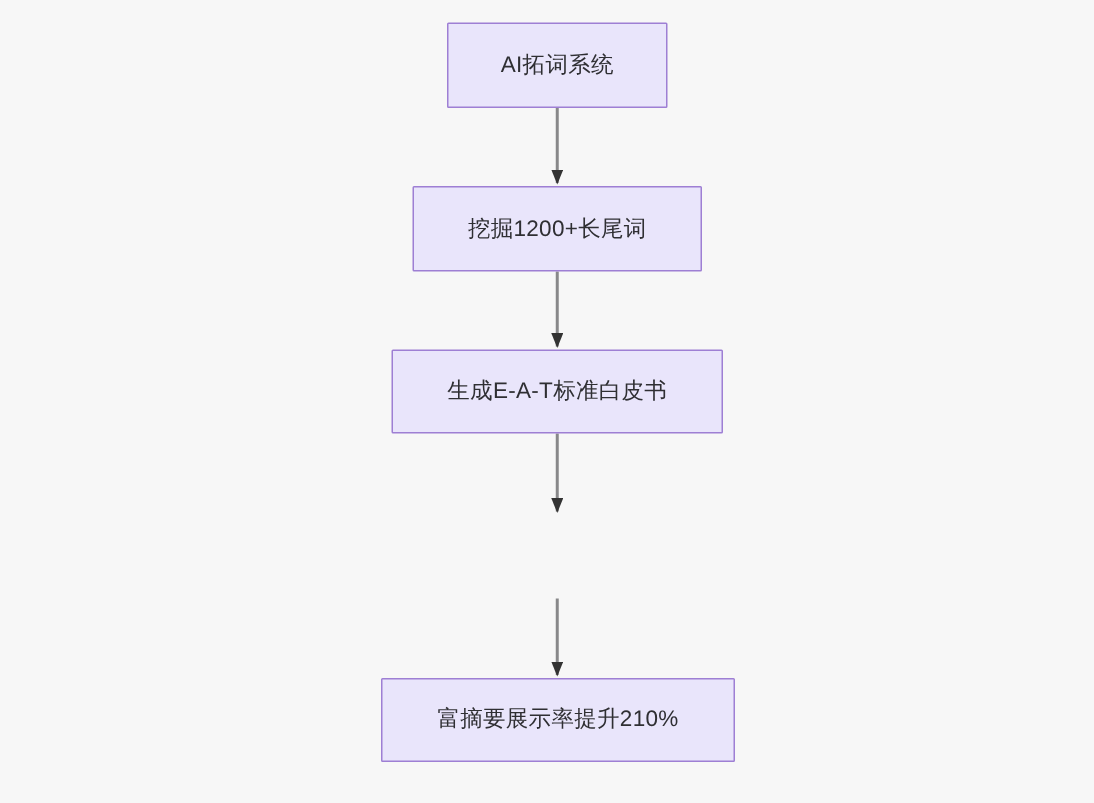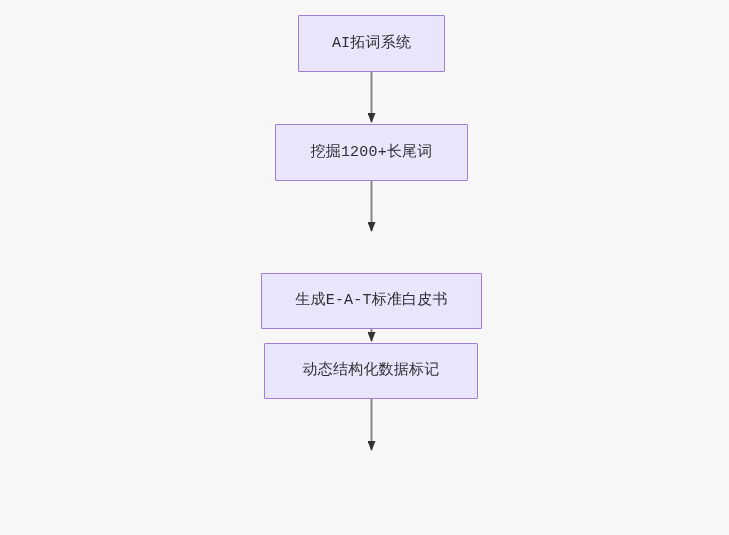--- a/index.html
+++ b/index.html
@@ -33,35 +33,34 @@
   
   .node {
     position: absolute;
     box-sizing: border-box;
     background: #e9e5fb;
     border: 1px solid #9e7fd4;
     border-radius: 1px;
     display: flex;
     align-items: center;
     justify-content: center;
-    font-family: Liberation Mono, monospace;
   }
   .node-label {
     color: #2f2f33;
     font-size: 15px;
     line-height: 1.2;
     letter-spacing: 0.2px;
     white-space: nowrap;
     text-align: center;
   }
 
   
   #node-0 { left: 298px; top: 15px;  width: 147px; height: 57px; }
   #node-1 { left: 275px; top: 124px; width: 193px; height: 57px; align-items: center; }
-  #node-2 { left: 261px; top: 233px; width: 221px; height: 56px; margin-top: 40px; }
+  #node-2 { left: 261px; top: 233px; width: 221px; height: 56px; }
   #node-3 { left: 264px; top: 343px; width: 214px; height: 56px; }
   #node-4 { left: 254px; top: 452px; width: 236px; height: 56px; }
 </style>
 </head>
 <body>
 
 <div id="flowchart">
 
   <svg class="edge-layer" width="729" height="535" viewBox="0 0 729 535" xmlns="http://www.w3.org/2000/svg">
     <defs>
@@ -84,18 +83,18 @@
   </div>
 
   <div class="node" id="node-1">
     <span class="node-label">挖掘1200+长尾词</span>
   </div>
 
   <div class="node" id="node-2">
     <span class="node-label">生成E-A-T标准白皮书</span>
   </div>
 
-  <div class="node" id="node-3">
-    <span class="node-label">动态结构化数据标记</span>
+
+  <div class="node" id="node-4">
+    <span class="node-label">富摘要展示率提升210%</span>
   </div>
-
 
 </div>
 
 </body></html>

